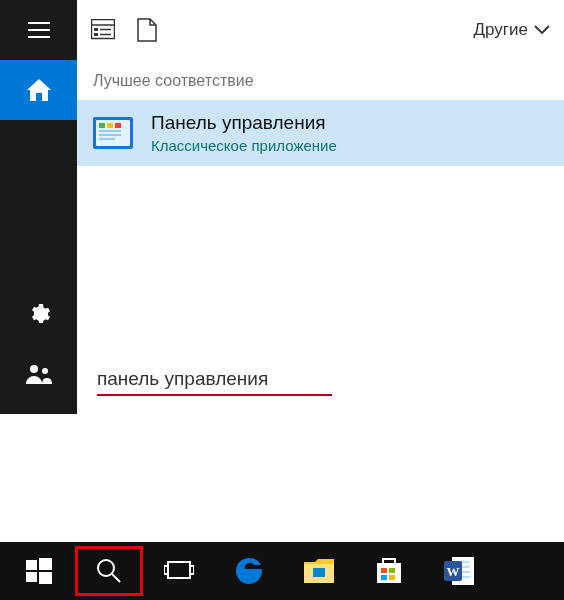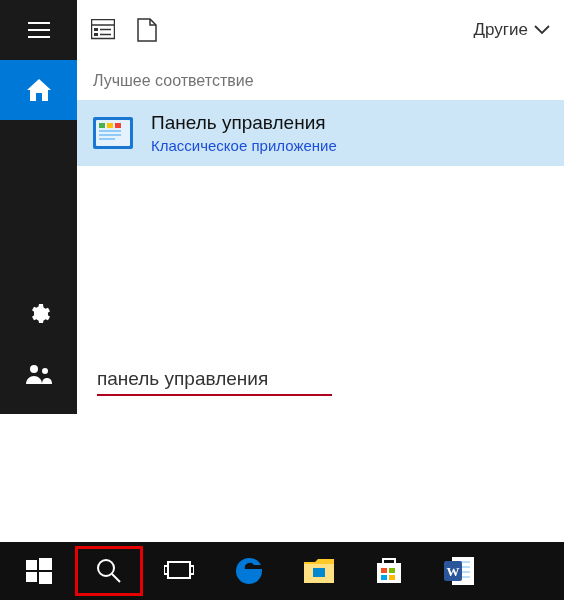--- a/index.html
+++ b/index.html
@@ -83,21 +83,21 @@
     align-items: center;
     justify-content: center;
   }
   .result-title {
     font-size: 19px;
     color: #111;
     font-weight: 500;
   }
   .result-sub {
     font-size: 15px;
-    color: #1d4ed8;
+    color: #0f766e;
     margin-top: 3px;
   }
   .content-fill {
     flex: 1;
     background: #fff;
   }
   .search-input-row {
     padding: 0 20px 18px 20px;
   }
   .search-input {

